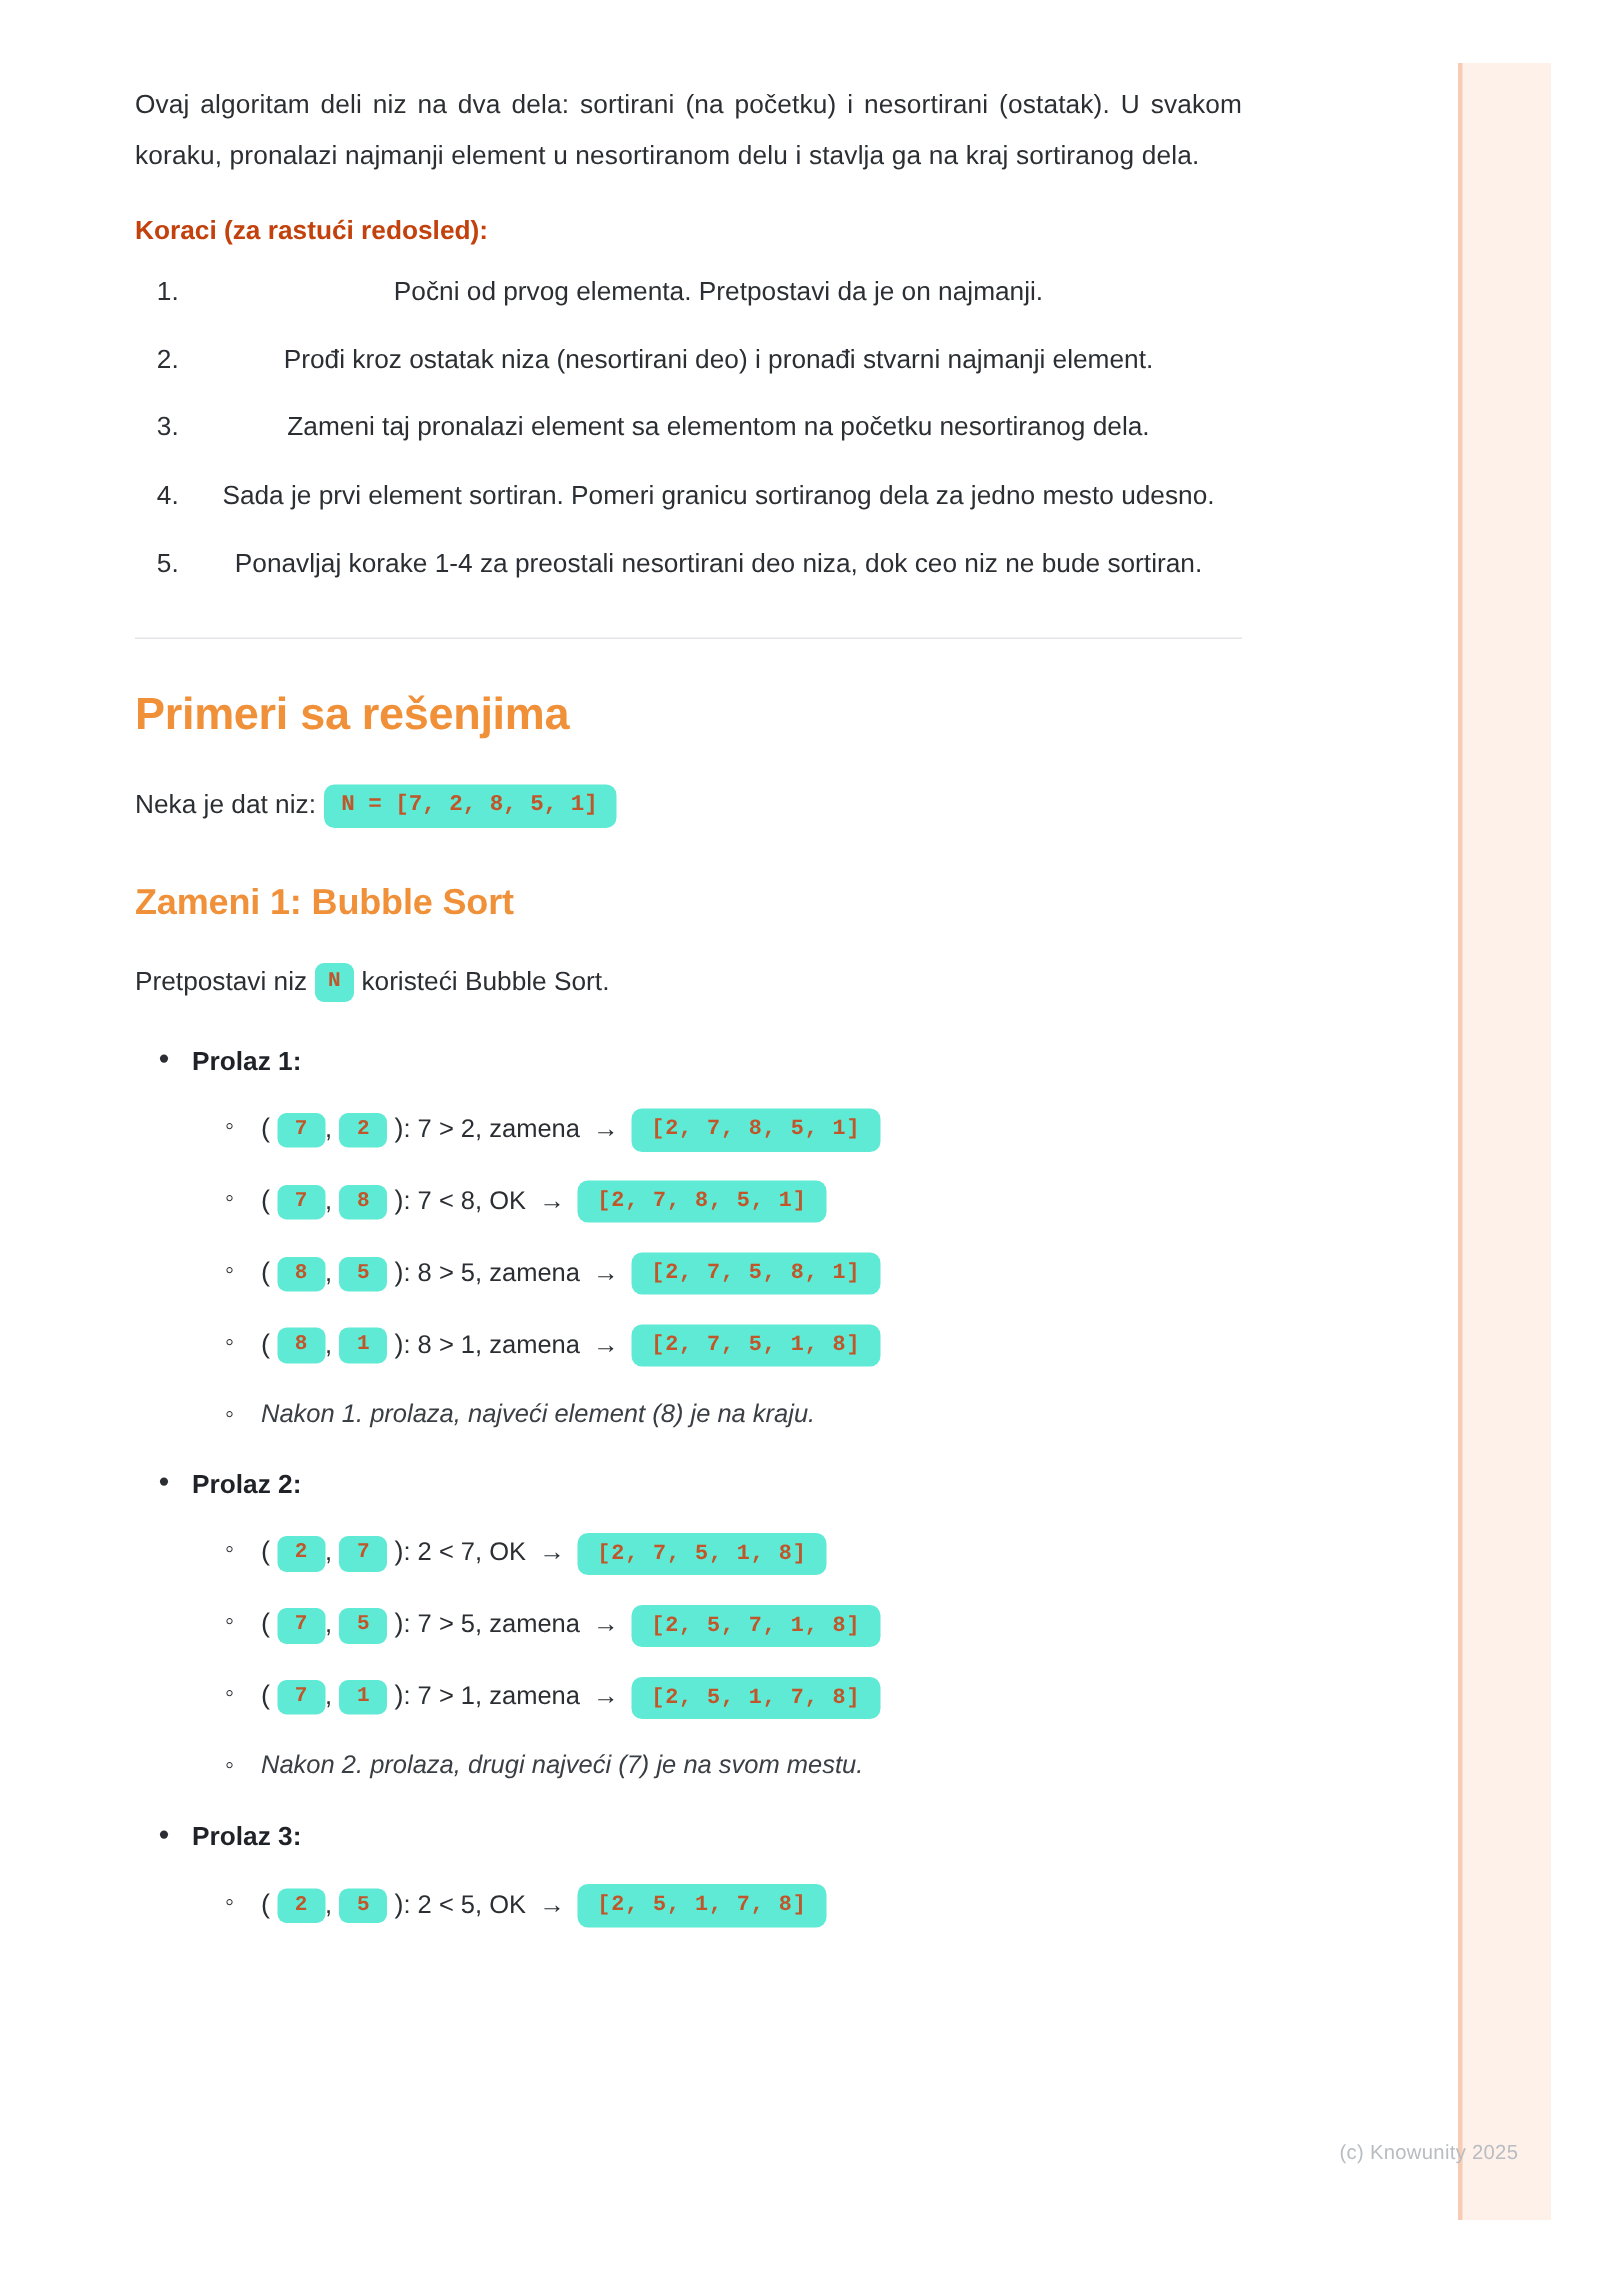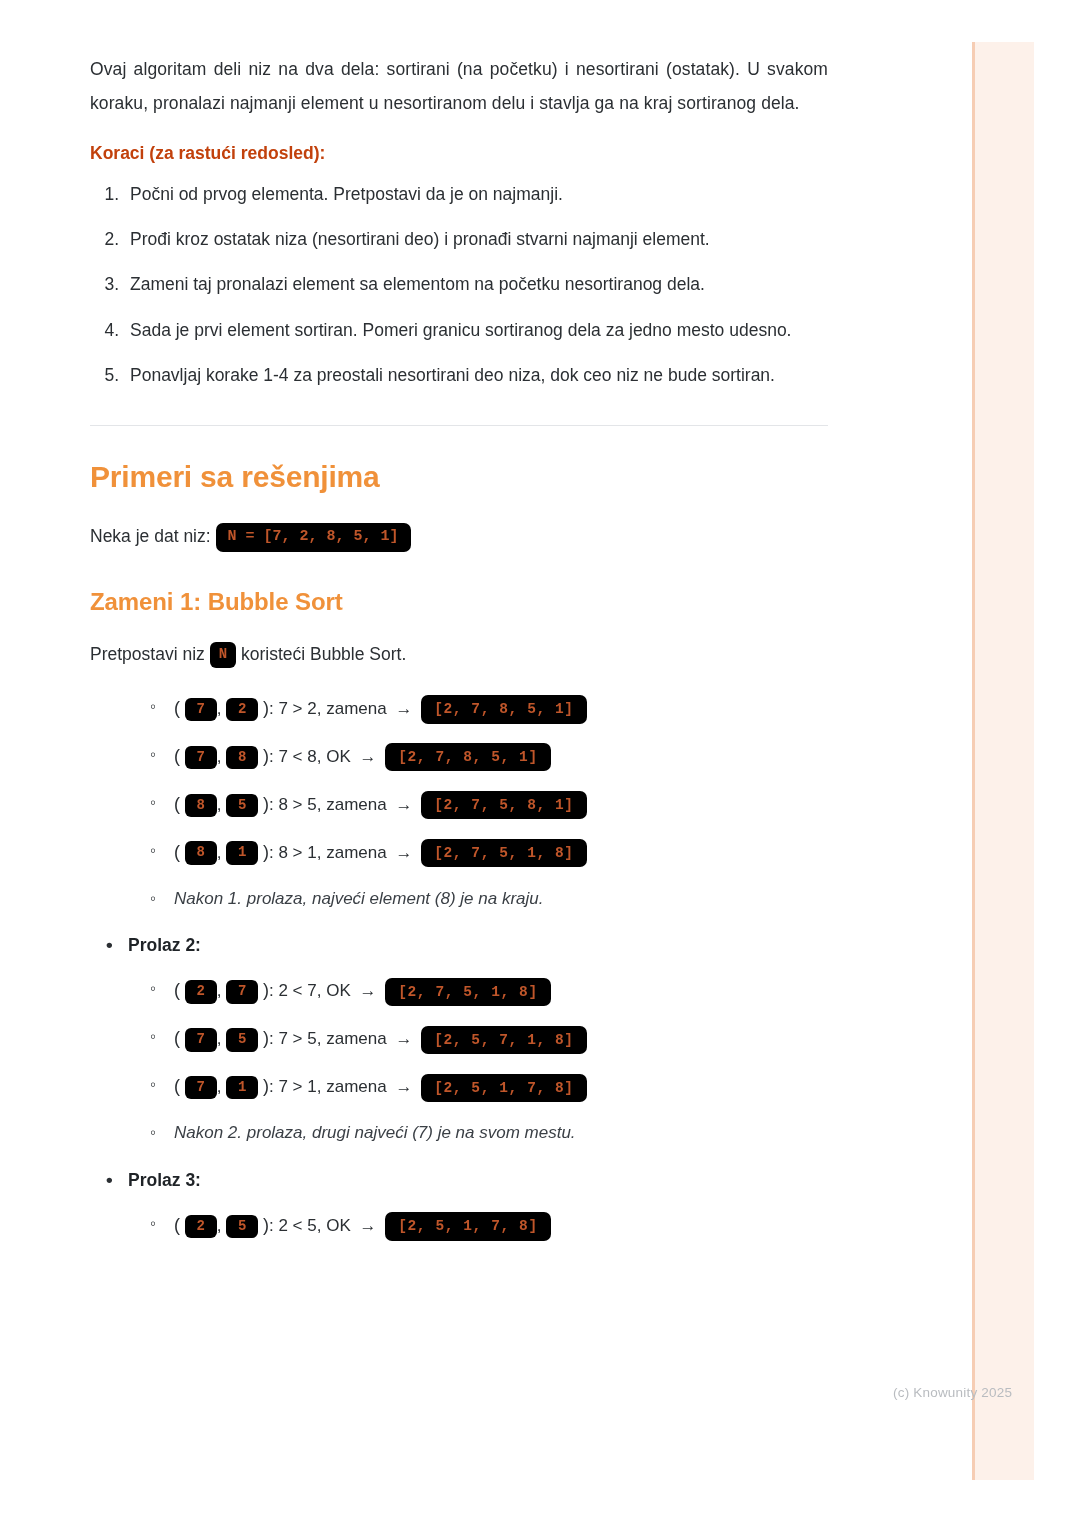--- a/index.html
+++ b/index.html
@@ -73,20 +73,21 @@
     line-height: 1.9;
     color: #2b2f33;
   }
 
   ol.steps {
     margin: 8px 0 0 0;
     padding-left: 34px;
     font-size: 17.5px;
     line-height: 1.62;
     color: #2b2f33;
+    text-align: center;
   }
   ol.steps > li {
     margin-bottom: 17px;
     padding-left: 6px;
   }
 
   hr.rule {
     border: none;
     border-top: 1px solid #e3e5e8;
     margin: 36px 0 34px 0;
@@ -104,21 +105,21 @@
     margin: 34px 0 22px 0;
     font-size: 24px;
     font-weight: 700;
     color: #f0913a;
     letter-spacing: -0.1px;
   }
 
   
   .code {
     display: inline-block;
-    background: #000000;
+    background: #5eead4;
     color: #c0562a;
     font-family: "Liberation Mono", monospace;
     font-size: 15px;
     font-weight: 700;
     border-radius: 7px;
     padding: 5px 12px;
     line-height: 1.25;
     vertical-align: middle;
     white-space: pre;
   }
@@ -191,21 +192,21 @@
     color: #3a3f45;
   }
   .paren { font-size: 18px; color: #2b2f33; }
   .op { font-size: 17px; color: #2b2f33; }
   .arrow { font-size: 17px; color: #2b2f33; padding: 0 4px; }
 
   
   .watermark {
     position: absolute;
     left: 893px;
-    top: 1385px;
+    top: 1427px;
     font-size: 13.5px;
     color: #b9bcc0;
     letter-spacing: 0.2px;
     white-space: nowrap;
   }
 </style>
 </head>
 <body>
 
 <div class="page">
@@ -240,20 +241,21 @@
 
     <p class="body-line">
       <span>Pretpostavi niz</span>
       <span class="code small">N</span>
       <span>koristeći Bubble Sort.</span>
     </p>
 
     <ul class="passes">
 
       <li class="pass">
+        <div class="pass-head">Prolaz 1:</div>
         <ul class="sublist">
           <li>
             <span class="paren">(</span>
             <span class="code chip">7</span><span class="op">,</span>
             <span class="code chip">2</span>
             <span class="paren">)</span><span class="op">:</span>
             <span class="op">7 &gt; 2</span><span class="op">,</span>
             <span class="op">zamena</span>
             <span class="arrow">→</span>
             <span class="code arr">[2, 7, 8, 5, 1]</span>

